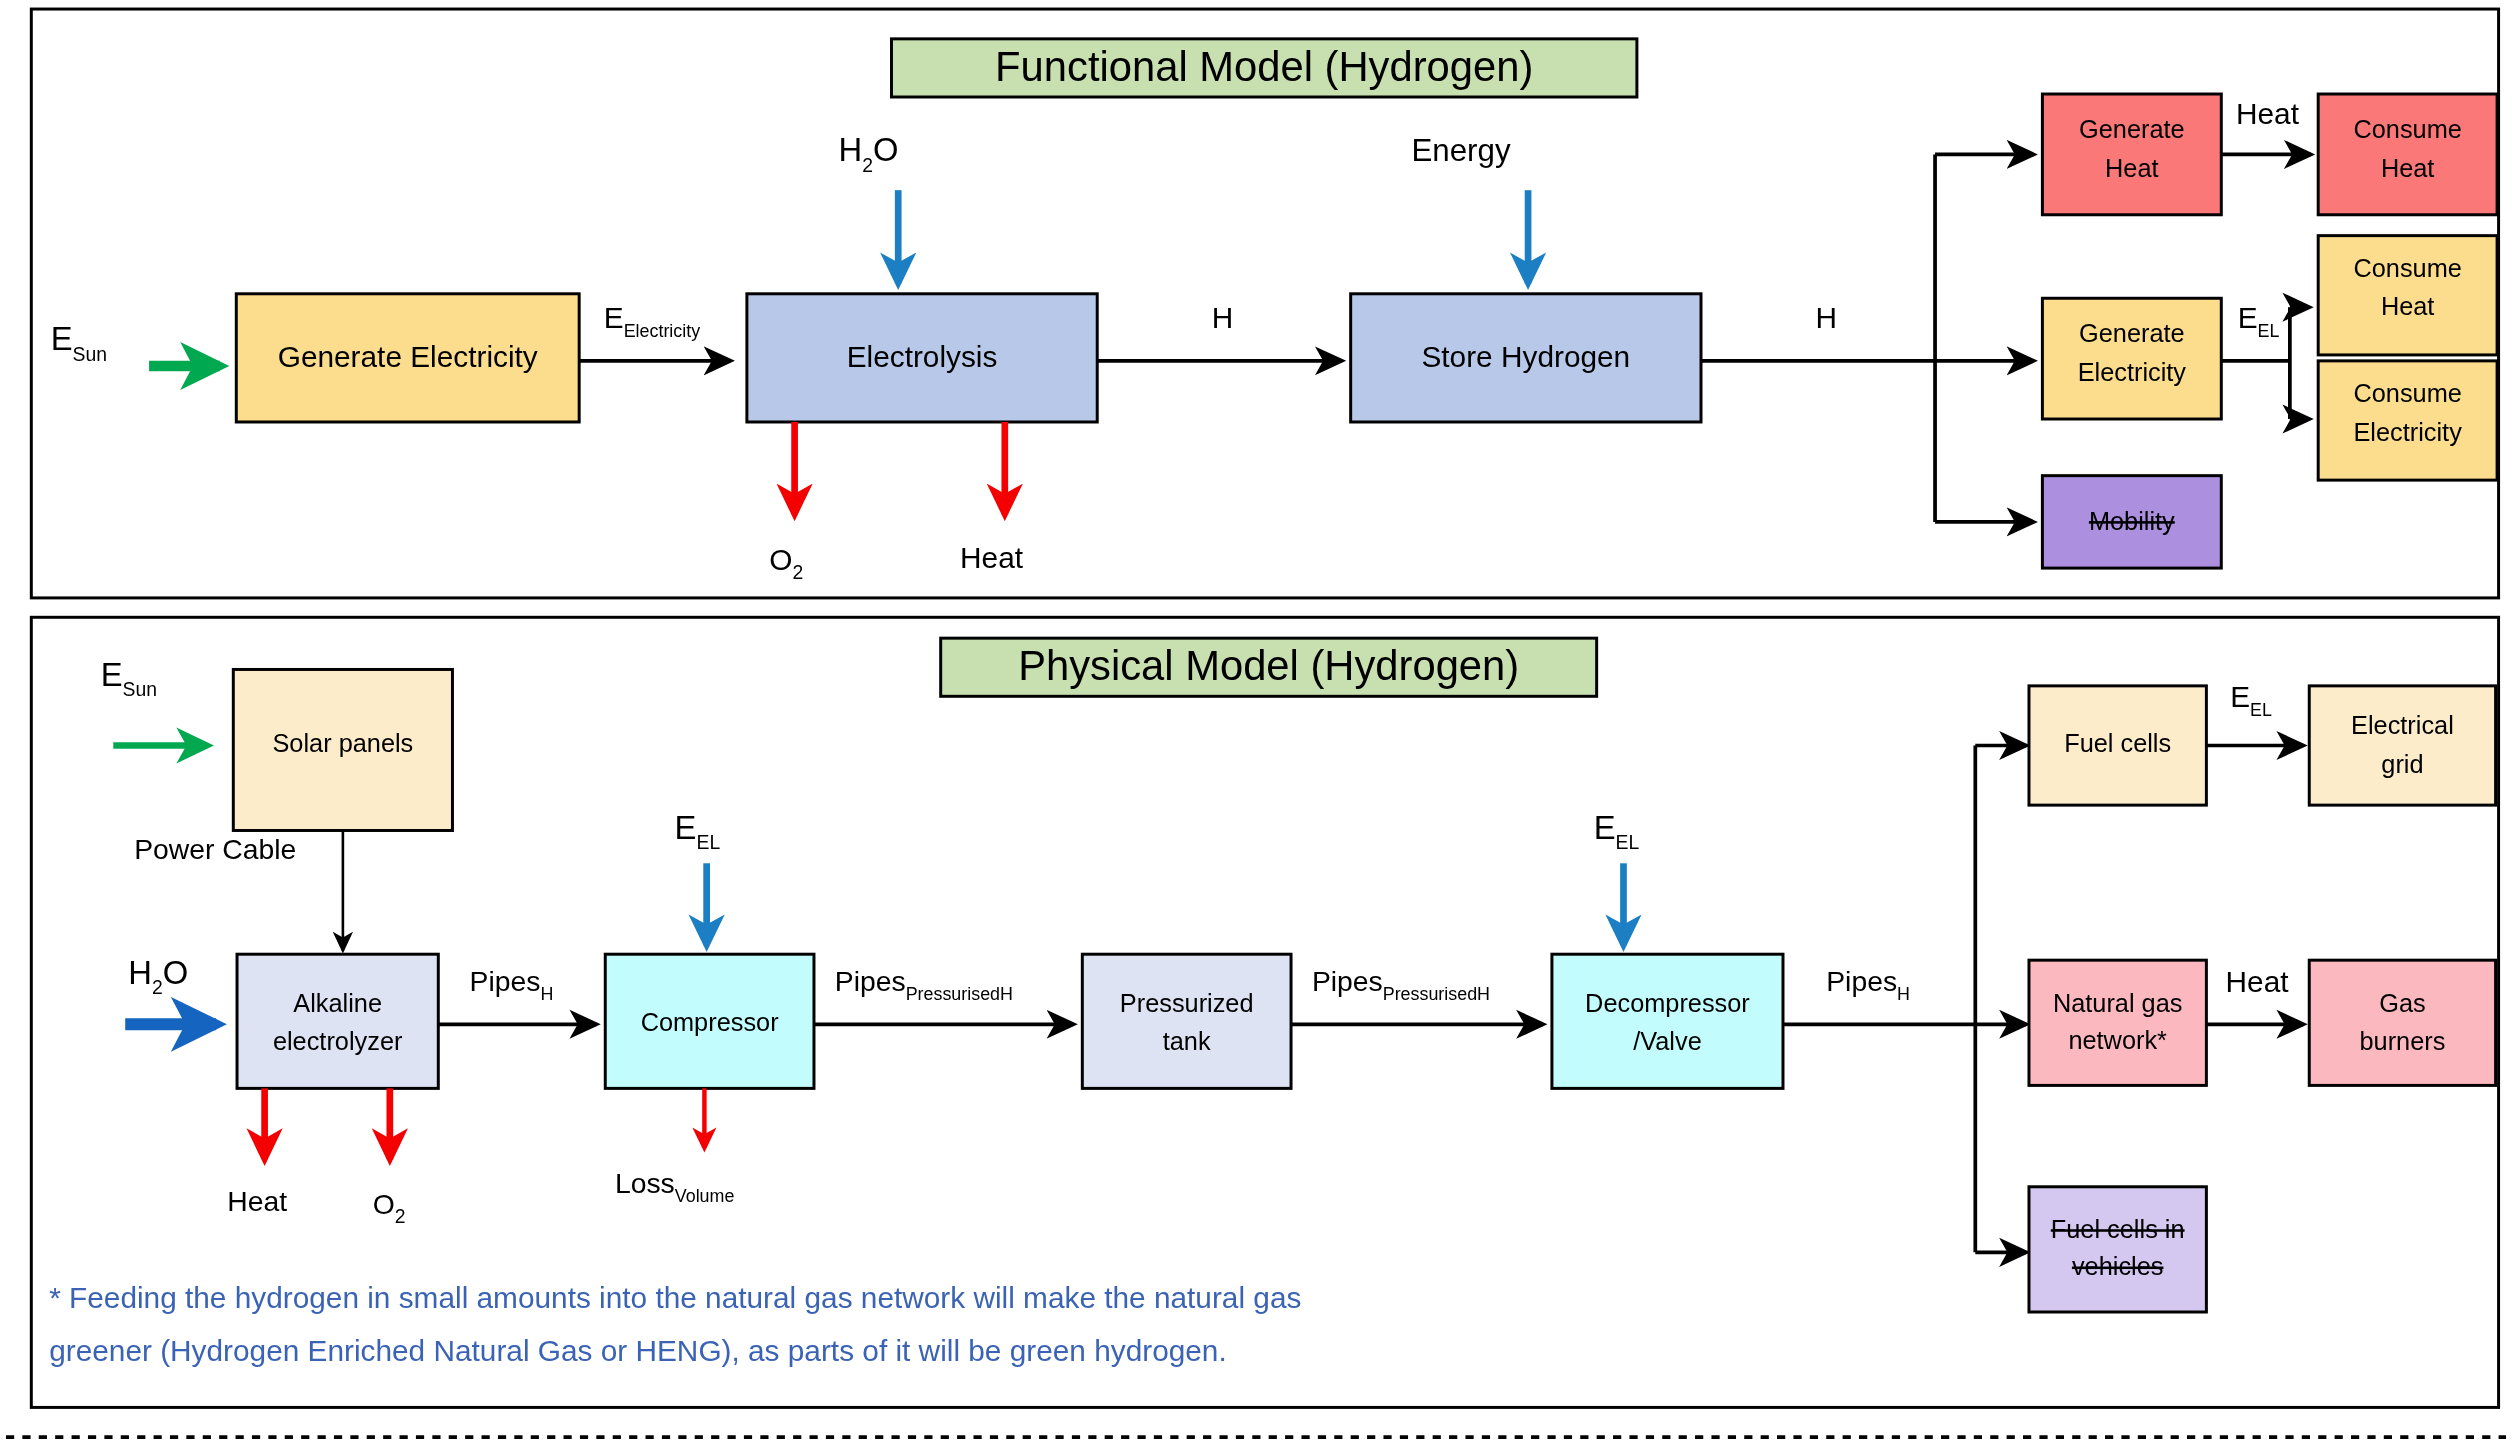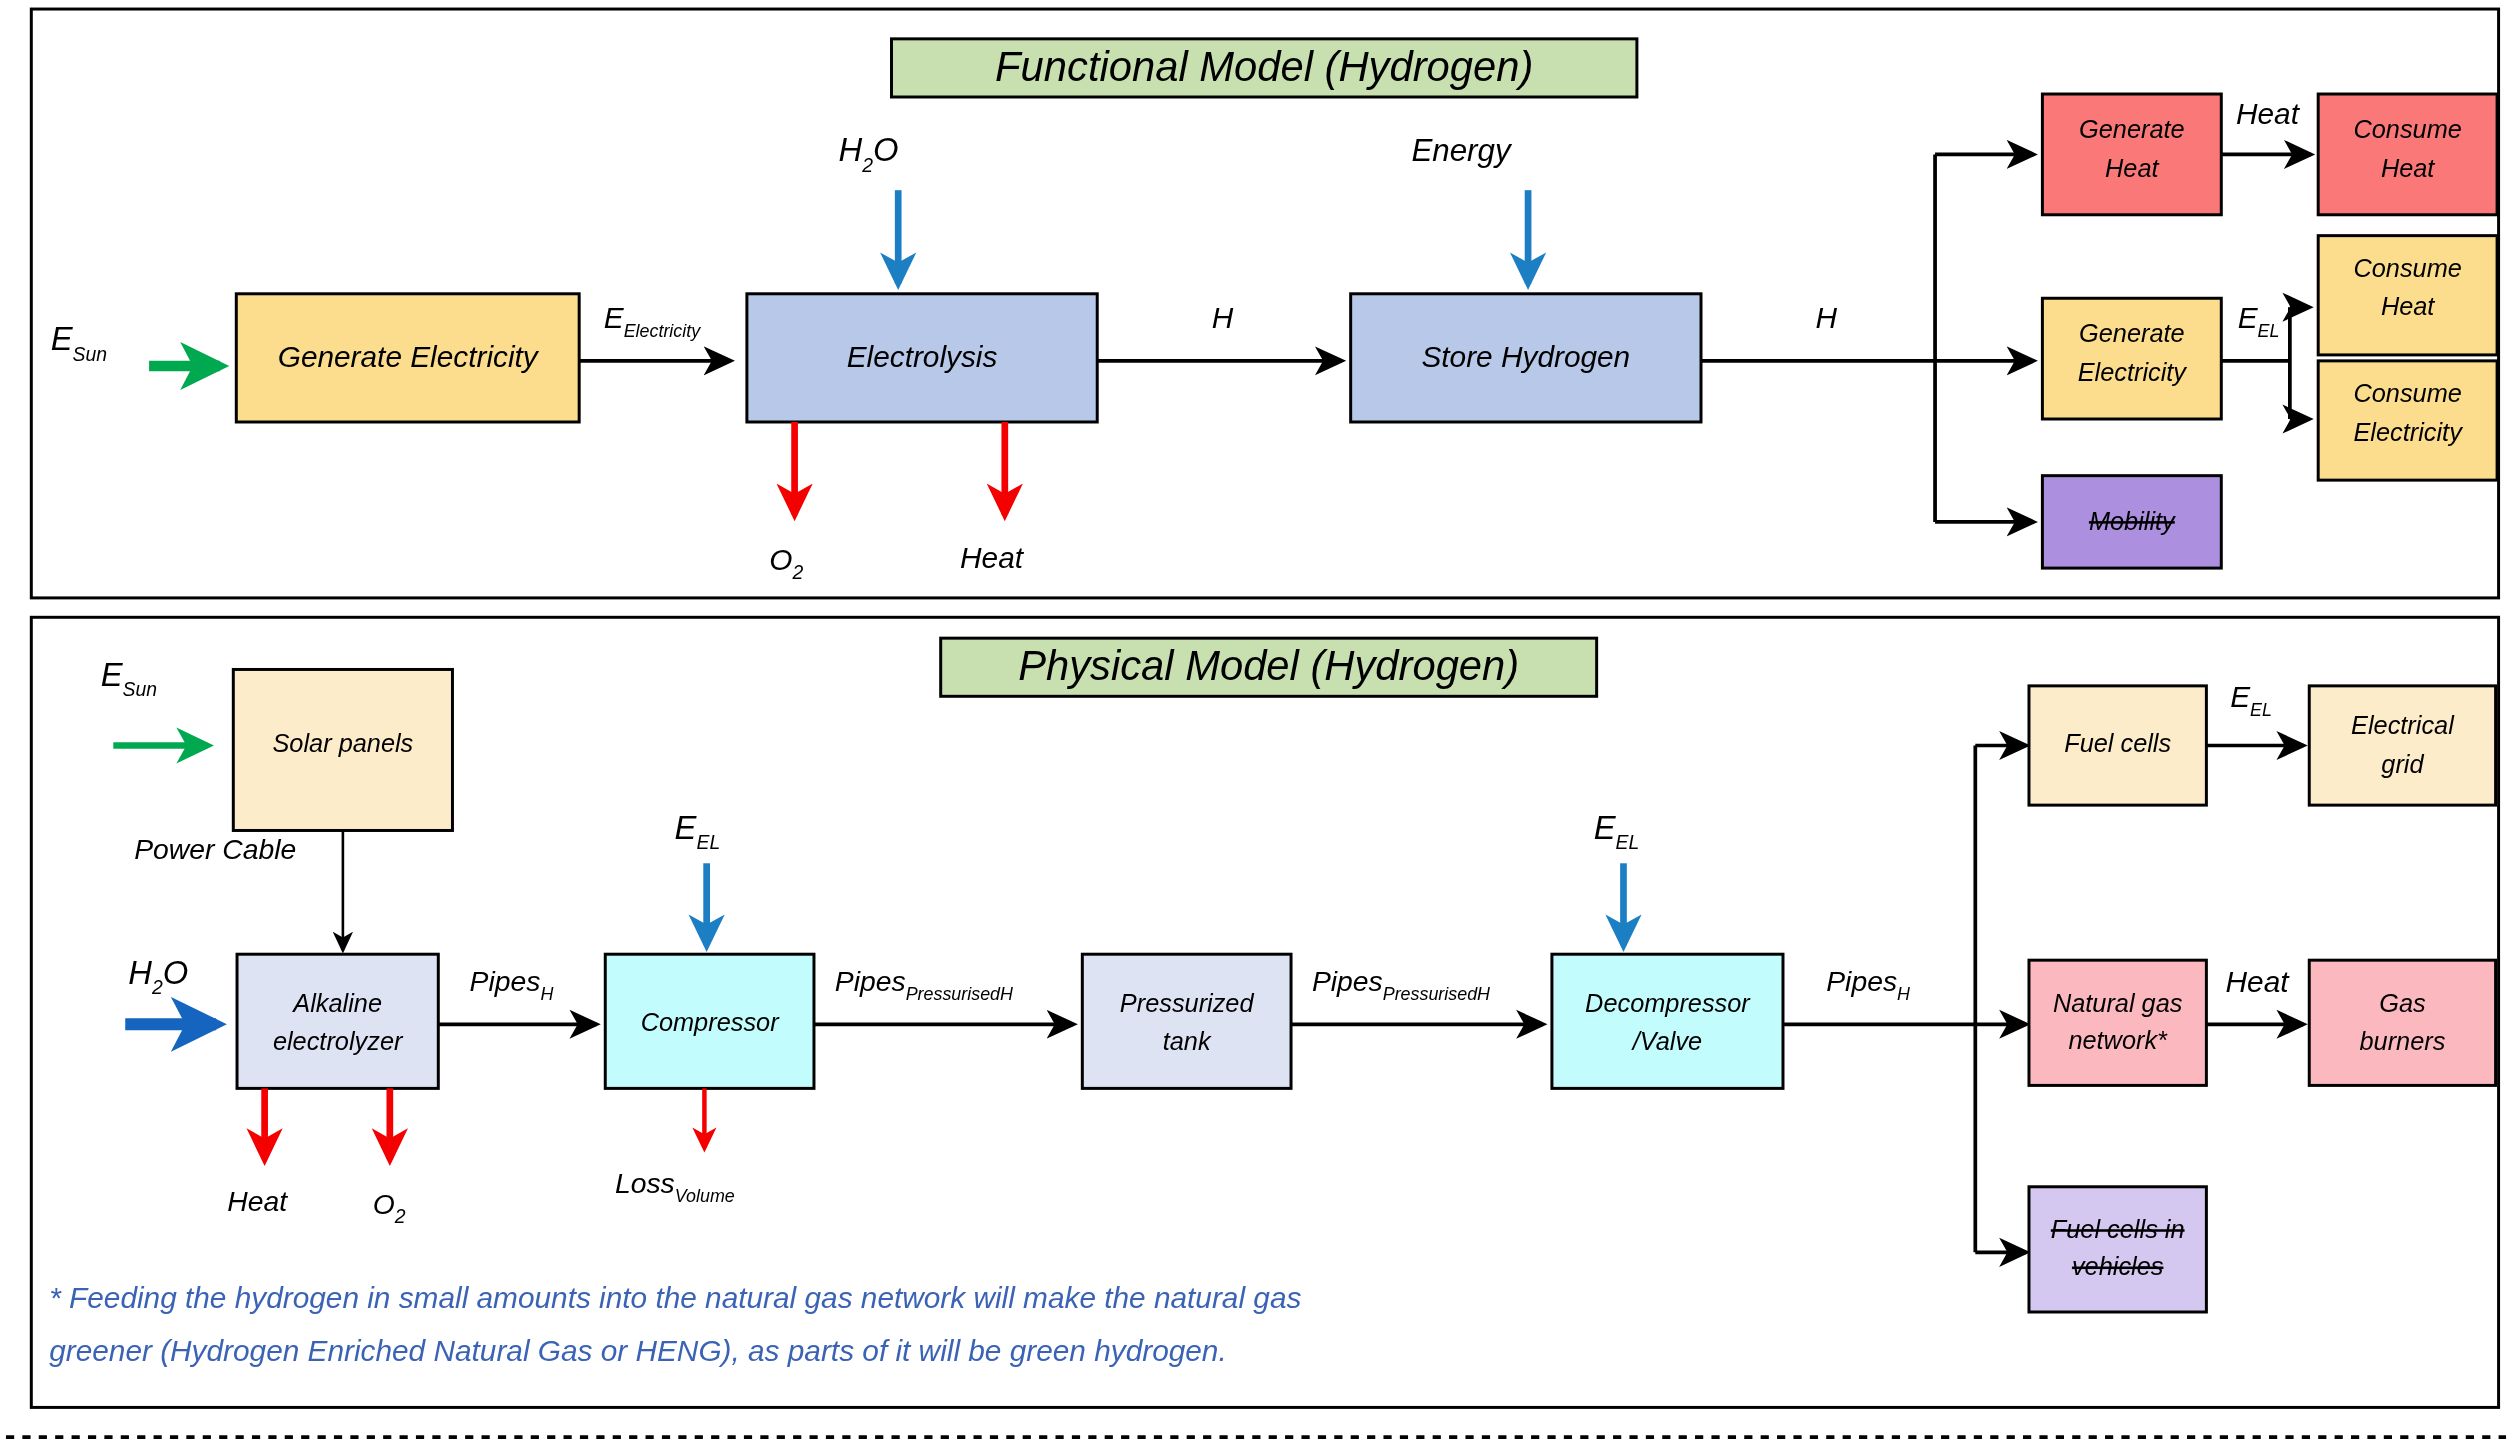--- a/index.html
+++ b/index.html
@@ -1,17 +1,17 @@
 <!DOCTYPE html>
 <html style="font-size:12px"><head>
 <meta charset="utf-8">
 <style>
   html,body{margin:0;padding:0;background:#ffffff;}
   body{font-family:"Liberation Sans", sans-serif;}
-  #stage{position:relative;width:2512px;height:1450px;background:#fff;overflow:hidden;font-style:italic;}
+  #stage{position:relative;width:2512px;height:1450px;background:#fff;overflow:hidden;}
   svg#diagram{position:absolute;left:0;top:0;width:2512px;height:1450px;}
   text{font-family:"Liberation Sans", sans-serif;fill:#000;}
   .boxlabel{font-size:40px;text-anchor:middle;dominant-baseline:middle;}
   .boxlabel-sm{font-size:34px;text-anchor:middle;dominant-baseline:middle;}
   .flowlabel{font-size:40px;text-anchor:middle;dominant-baseline:middle;}
   .sub{font-size:26px;}
   .sub2{font-size:24px;}
   .title{font-size:56px;text-anchor:middle;dominant-baseline:middle;}
   .note{font-size:40px;fill:#3b63b5;}
   .strike{text-decoration:line-through;}

